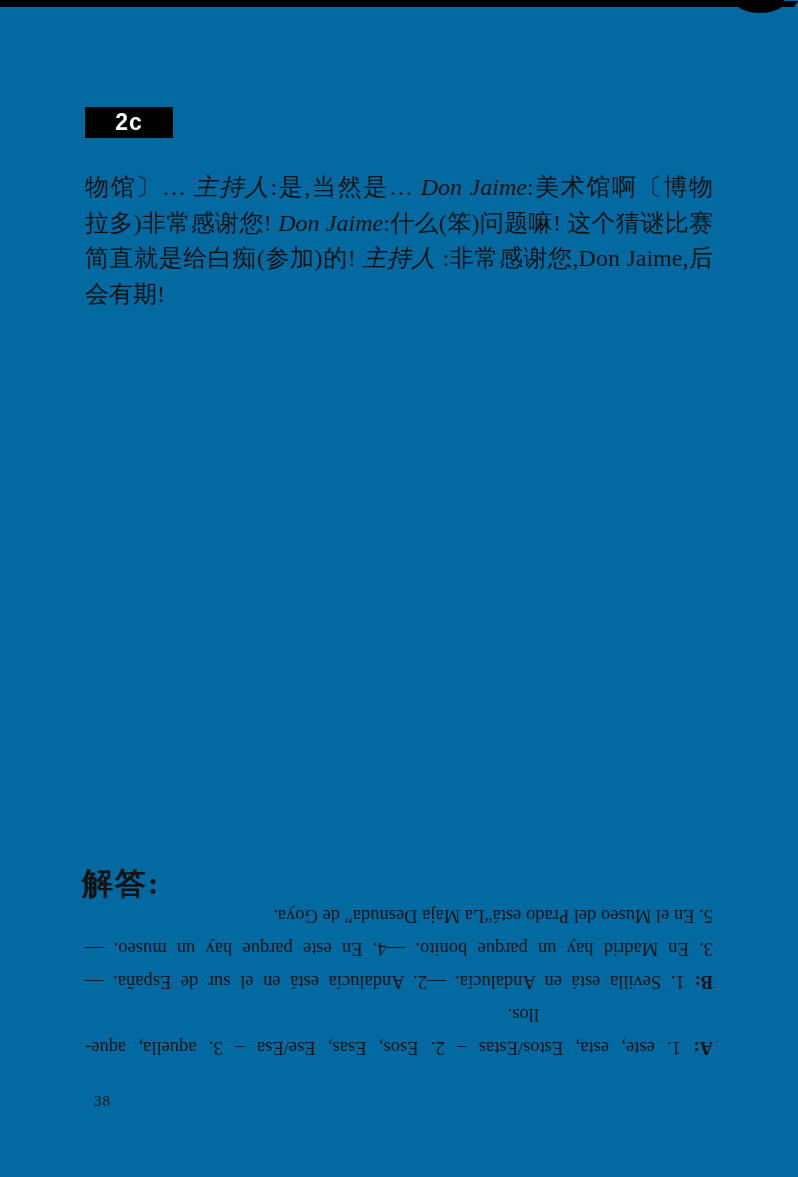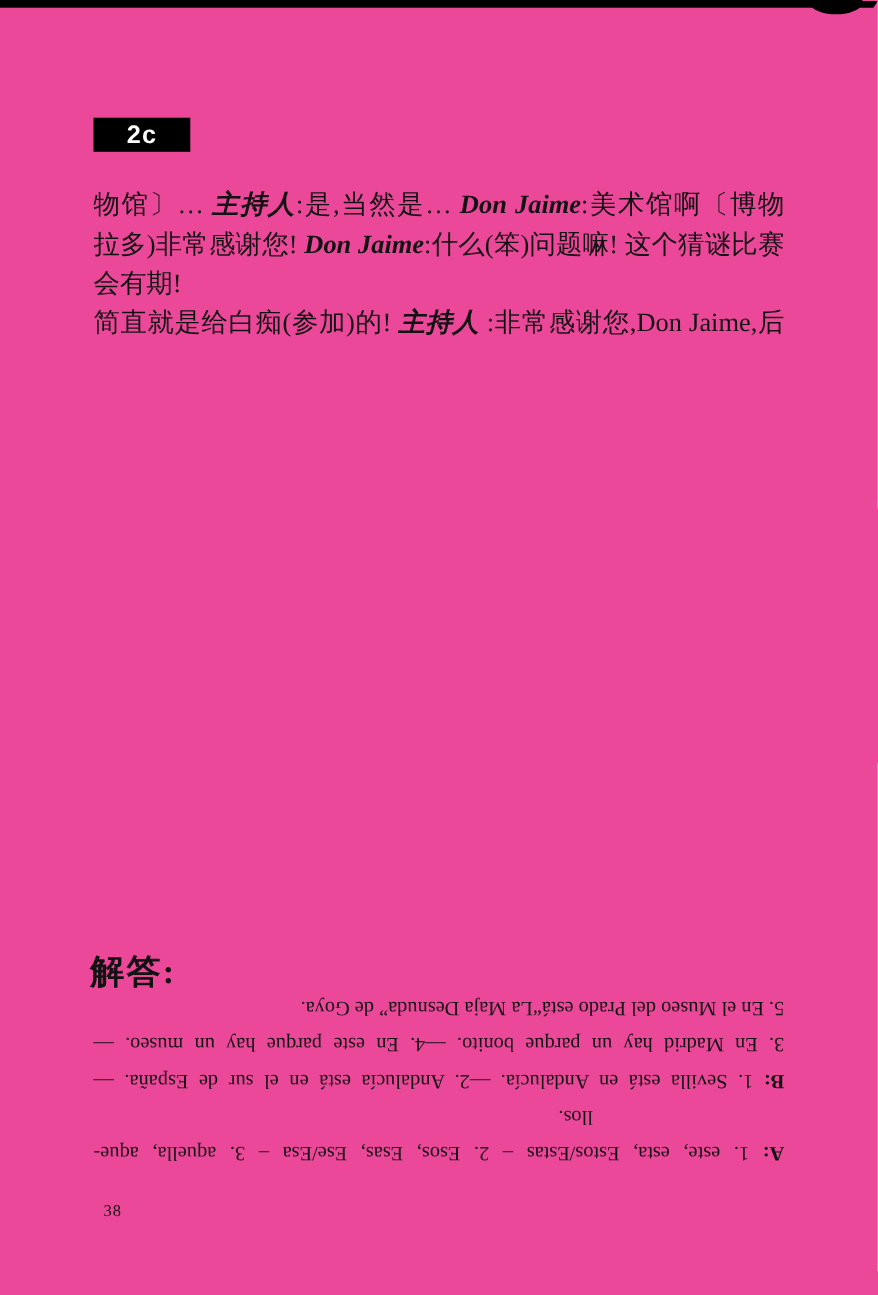--- a/index.html
+++ b/index.html
@@ -1,17 +1,17 @@
 <!DOCTYPE html>
 <html><head>
 <meta charset="utf-8">
 <style>
   html,body{margin:0;padding:0;background:#ffffff;}
   .page{
-    position:relative;width:798px;height:1177px;background:#ec4899;
+    position:relative;width:798px;height:1177px;background:#0369a1;
     color:#121212;font-family:"Liberation Serif","DejaVu Serif",serif;
     overflow:hidden;
   }
   
   .scan-bar{position:absolute;left:0;top:0;width:772px;height:7px;background:#000;}
   .scan-bar-blob{position:absolute;left:736px;top:0;width:48px;height:13px;background:#000;border-radius:0 0 60% 60% / 0 0 100% 100%;}
   .scan-bar-tick{position:absolute;left:779px;top:1px;width:17px;height:6px;background:#000;transform:skewX(-35deg);}
   
   .badge{
     position:absolute;left:85px;top:107px;width:88px;height:31px;background:#000;
@@ -21,21 +21,21 @@
     color:#fff;font-family:"Liberation Sans","DejaVu Sans",sans-serif;
     font-weight:bold;font-size:23px;letter-spacing:1px;
   }
   
   .dialogue{
     position:absolute;left:85px;top:170px;width:628px;
     font-size:24px;line-height:35.5px;
   }
   .cn-line{white-space:nowrap;text-align:justify;text-align-last:justify;}
   .cn-line.last{text-align:left;text-align-last:left;}
-  .it{font-style:italic;font-weight:bold;}
+  .it{font-style:italic;}
   .b{font-weight:bold;}
   
   .answers-heading{
     position:absolute;left:82px;top:863px;
     font-size:31px;font-weight:bold;letter-spacing:2px;
   }
   
   .answers-block{
     position:absolute;left:85px;top:899px;width:628px;
     transform:rotate(180deg);
@@ -59,22 +59,22 @@
   <div class="scan-bar-blob"></div>
   <div class="scan-bar-tick"></div>
 
   <div class="badge">
     <span>2c</span>
   </div>
 
   <div class="dialogue">
     <div class="cn-line"><span>物馆〕… </span><span class="it">主持人</span><span>:是,当然是… </span><span class="it">Don Jaime</span><span>:美术馆啊〔博物</span></div>
     <div class="cn-line"><span>拉多)非常感谢您! </span><span class="it">Don Jaime</span><span>:什么(笨)问题嘛! 这个猜谜比赛</span></div>
+    <div class="cn-line"><span>简直就是给白痴(参加)的! </span><span class="it">主持人</span><span> :非常感谢您,Don Jaime,后</span></div>
     <div class="cn-line last"><span>会有期!</span></div>
-    <div class="cn-line"><span>简直就是给白痴(参加)的! </span><span class="it">主持人</span><span> :非常感谢您,Don Jaime,后</span></div>
   </div>
 
   <div class="answers-heading">解答:</div>
 
   <div class="answers-block">
     <div class="ans-line"><span class="b">A:</span><span> 1. este, esta, Estos/Estas – 2. Esos, Esas, Ese/Esa – 3. aquella, aque-</span></div>
     <div class="ans-line left cont"><span>llos.</span></div>
     <div class="ans-line"><span class="b">B:</span><span> 1. Sevilla está en Andalucía. —2. Andalucía está en el sur de España. —</span></div>
     <div class="ans-line"><span>3. En Madrid hay un parque bonito. —4. En este parque hay un museo. —</span></div>
     <div class="ans-line left"><span>5. En el Museo del Prado está“La Maja Desnuda” de Goya.</span></div>

